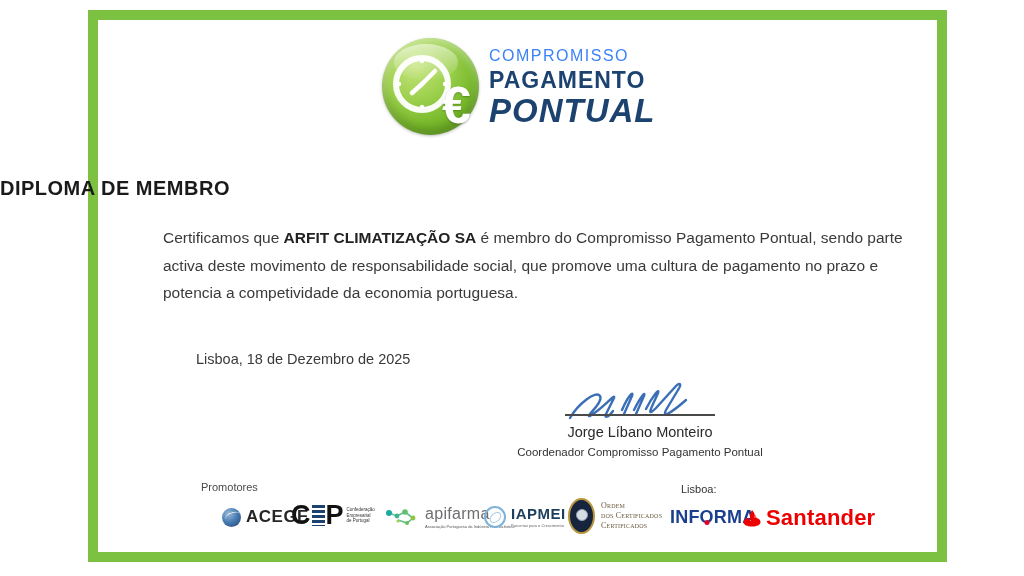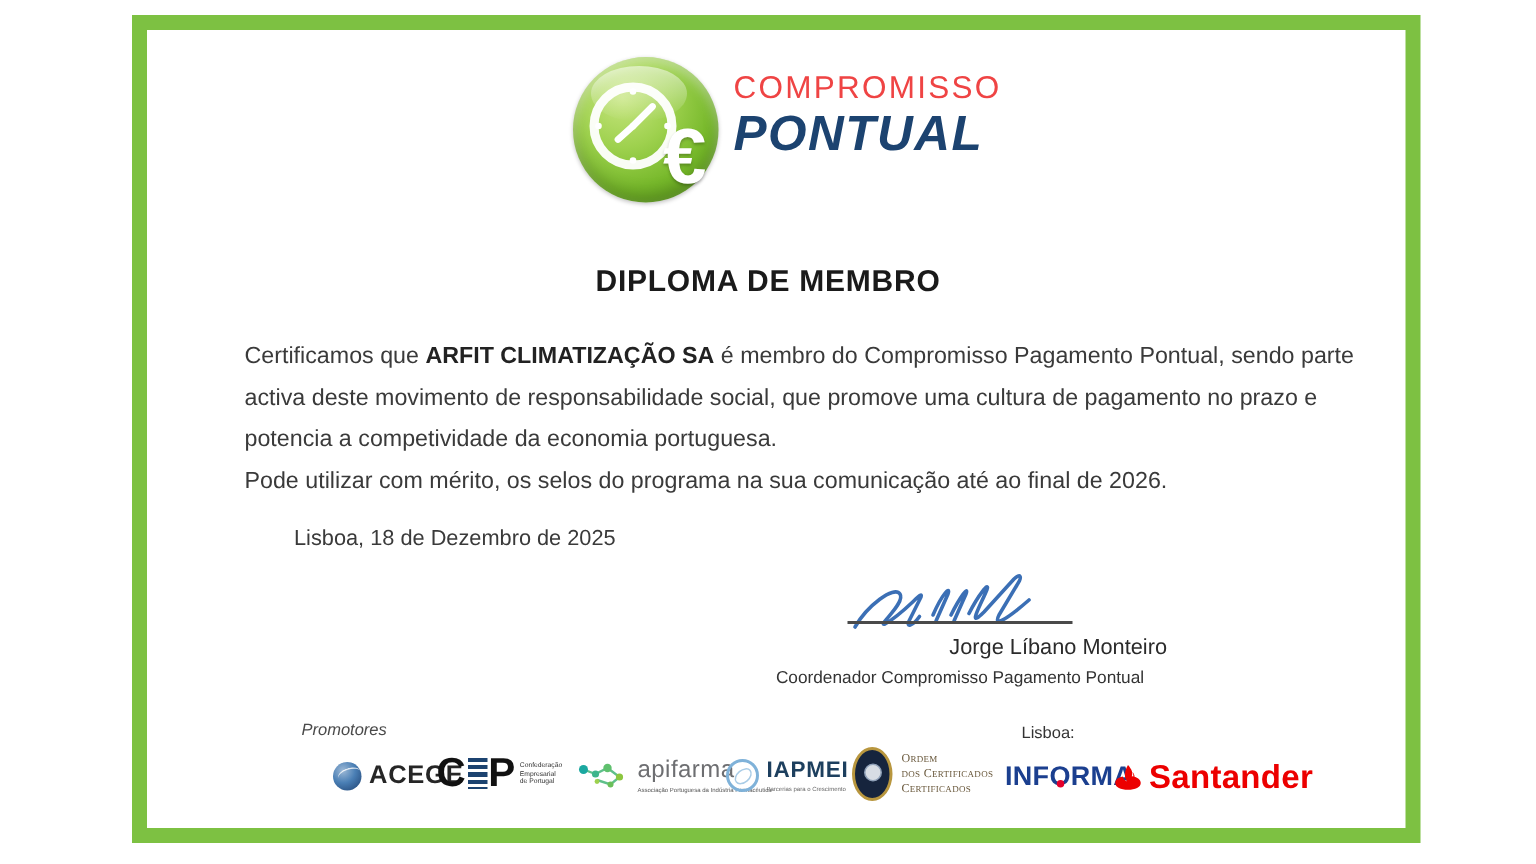--- a/index.html
+++ b/index.html
@@ -16,42 +16,42 @@
   .sphere { position: relative; width: 97px; height: 97px; border-radius: 50%;
     background: radial-gradient(circle at 34% 28%, #c6e57e 0%, #9ed14e 35%, #76b82a 65%, #4f8f14 100%);
     box-shadow: inset 0 -6px 10px rgba(0,0,0,.18), inset 0 4px 8px rgba(255,255,255,.45), 0 1px 3px rgba(0,0,0,.25);
     flex: 0 0 auto; }
   .sphere::before { content:""; position: absolute; left: 12%; top: 6%; width: 66%; height: 38%;
     border-radius: 50%; background: linear-gradient(rgba(255,255,255,.55), rgba(255,255,255,0)); }
   .clock-svg { position: absolute; left: 4px; top: 8px; }
   .euro { position: absolute; right: 8px; bottom: 4px; color: #fff; font-size: 52px; font-weight: bold;
     line-height: 1; text-shadow: 0 1px 2px rgba(0,0,0,.25); font-family: "Liberation Sans", sans-serif; }
   .logo-text { margin-left: 10px; padding-top: 10px; line-height: 1.05; white-space: nowrap; }
-  .logo-line1 { color: #ef4444; font-size: 21px; letter-spacing: 1.5px; font-weight: 400; }
+  .logo-line1 { color: #3b82f6; font-size: 16px; letter-spacing: 1.5px; font-weight: 400; }
   .logo-line2 { color: #1c4370; font-size: 23px; font-weight: bold; letter-spacing: 1px; margin-top: 3px; }
   .logo-line3 { color: #1c4370; font-size: 33px; font-weight: bold; font-style: italic; letter-spacing: 1px; margin-top: 2px; }
 
   
-  .title { position: absolute; left: 0; top: 177px; width: 100%; text-align: center;
+  .title { position: absolute; left: 0; top: 177px; width: 100%; text-align: left;
     font-size: 20px; font-weight: bold; color: #1a1a1a; letter-spacing: .5px; }
   .body-text { position: absolute; left: 163px; top: 224px; width: 752px;
     font-size: 15.5px; line-height: 27.5px; color: #3a3a3a; }
   .body-text b { color: #222; }
   .date-line { position: absolute; left: 196px; top: 351px; font-size: 14.5px; color: #3a3a3a; }
 
   
   .sig-scribble { position: absolute; left: 556px; top: 378px; }
   .sig-line { position: absolute; left: 565px; top: 414px; width: 150px; height: 2px; background: #4a4a4a; }
-  .sig-name { position: absolute; left: 528px; top: 424px; width: 250px; text-align: right;
+  .sig-name { position: absolute; left: 515px; top: 424px; width: 250px; text-align: center;
     font-size: 14.5px; color: #2b2b2b; }
   .sig-role { position: absolute; left: 490px; top: 446px; width: 300px; text-align: center;
     font-size: 11.5px; color: #333; }
 
   
-  .promoters-label { position: absolute; left: 201px; top: 481px; font-size: 11px; color: #4a4a4a; font-style: italic; }
+  .promoters-label { position: absolute; left: 201px; top: 481px; font-size: 11px; color: #4a4a4a; }
   .apoio-label { position: absolute; left: 681px; top: 483px; font-size: 11px; color: #333; }
 
   .flogo { position: absolute; display: flex; align-items: center; }
 
   
   .acege { left: 204px; top: 507px; padding-left: 18px; }
   .acege-globe { width: 19px; height: 19px; border-radius: 50%;
     background: radial-gradient(circle at 35% 30%, #9db9d6 0%, #4a7fb5 45%, #1d3f6e 100%);
     position: relative; overflow: hidden; margin-right: 5px; }
   .acege-globe::after { content:""; position: absolute; left: 3px; top: 4px; width: 16px; height: 9px;
@@ -115,30 +115,30 @@
           <circle cx="36" cy="61" r="2.2" fill="#fff"></circle>
           <circle cx="13" cy="38" r="2.2" fill="#fff"></circle>
           <circle cx="59" cy="38" r="2.2" fill="#fff"></circle>
           <path d="M36 38 L49 25" stroke="#fff" stroke-width="4.5" stroke-linecap="round"></path>
           <path d="M36 38 L26 47" stroke="#fff" stroke-width="4.5" stroke-linecap="round"></path>
         </svg>
         <div class="euro">€</div>
       </div>
       <div class="logo-text">
         <div class="logo-line1">COMPROMISSO</div>
+        <div class="logo-line2">PAGAMENTO</div>
         <div class="logo-line3">PONTUAL</div>
       </div>
     </div>
   </div>
 
   <div class="title">DIPLOMA DE MEMBRO</div>
 
   <div class="body-text">
     <p><span>Certificamos que </span><b>ARFIT CLIMATIZAÇÃO SA</b><span> é membro do Compromisso Pagamento Pontual, sendo parte activa deste movimento de responsabilidade social, que promove uma cultura de pagamento no prazo e potencia a competividade da economia portuguesa.</span></p>
-    <p>Pode utilizar com mérito, os selos do programa na sua comunicação até ao final de 2026.</p>
   </div>
 
   <div class="date-line">Lisboa, 18 de Dezembro de 2025</div>
 
   <svg class="sig-scribble" width="170" height="46" viewBox="0 0 170 46">
     <g fill="none" stroke="#3b6fb5" stroke-width="2.4" stroke-linecap="round" stroke-linejoin="round">
       <path d="M14 40 C22 26 40 12 44 18 C48 24 28 40 34 38 C48 30 60 14 58 20 L50 36 C48 40 52 40 57 33"></path>
       <path d="M66 32 C72 18 78 12 76 18 L68 36"></path>
       <path d="M78 32 C84 20 90 12 88 18 L80 36"></path>
       <path d="M90 31 C96 19 104 9 102 15 C98 25 88 42 100 30 L120 8 C124 4 126 6 122 12 L110 32 C106 40 114 36 130 22"></path>

